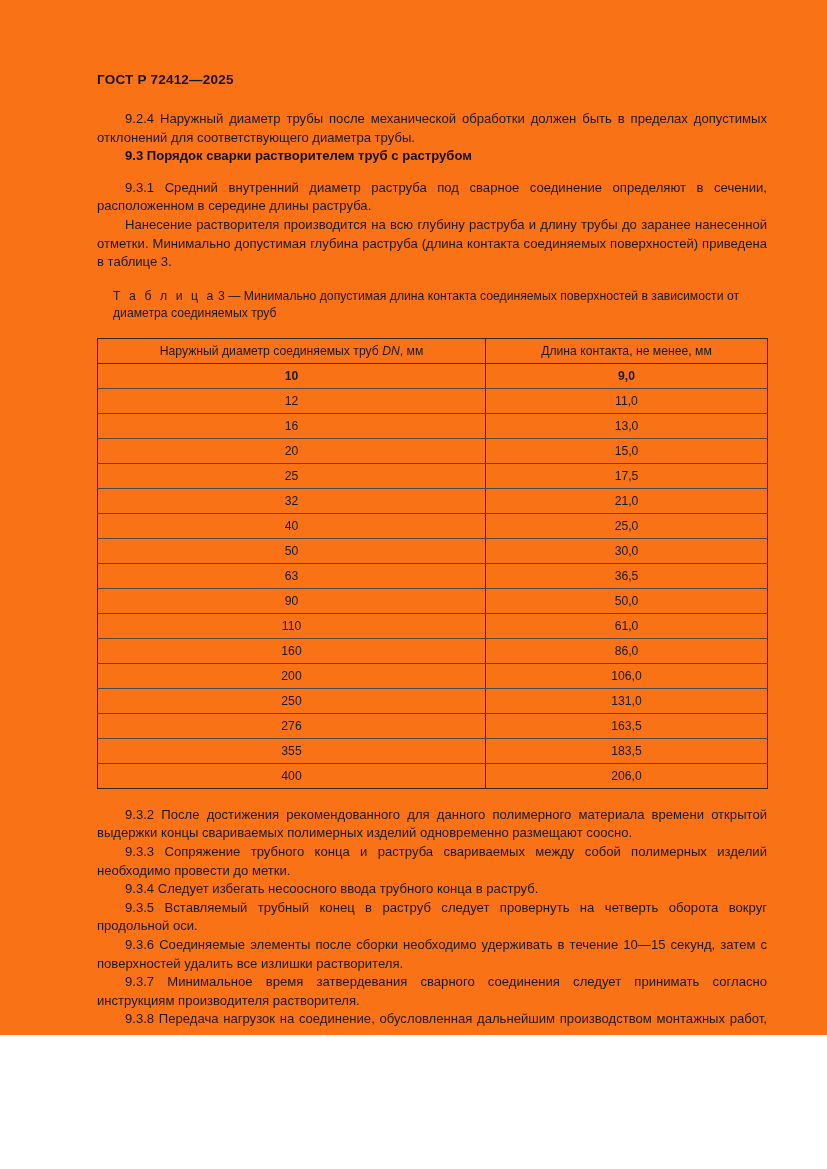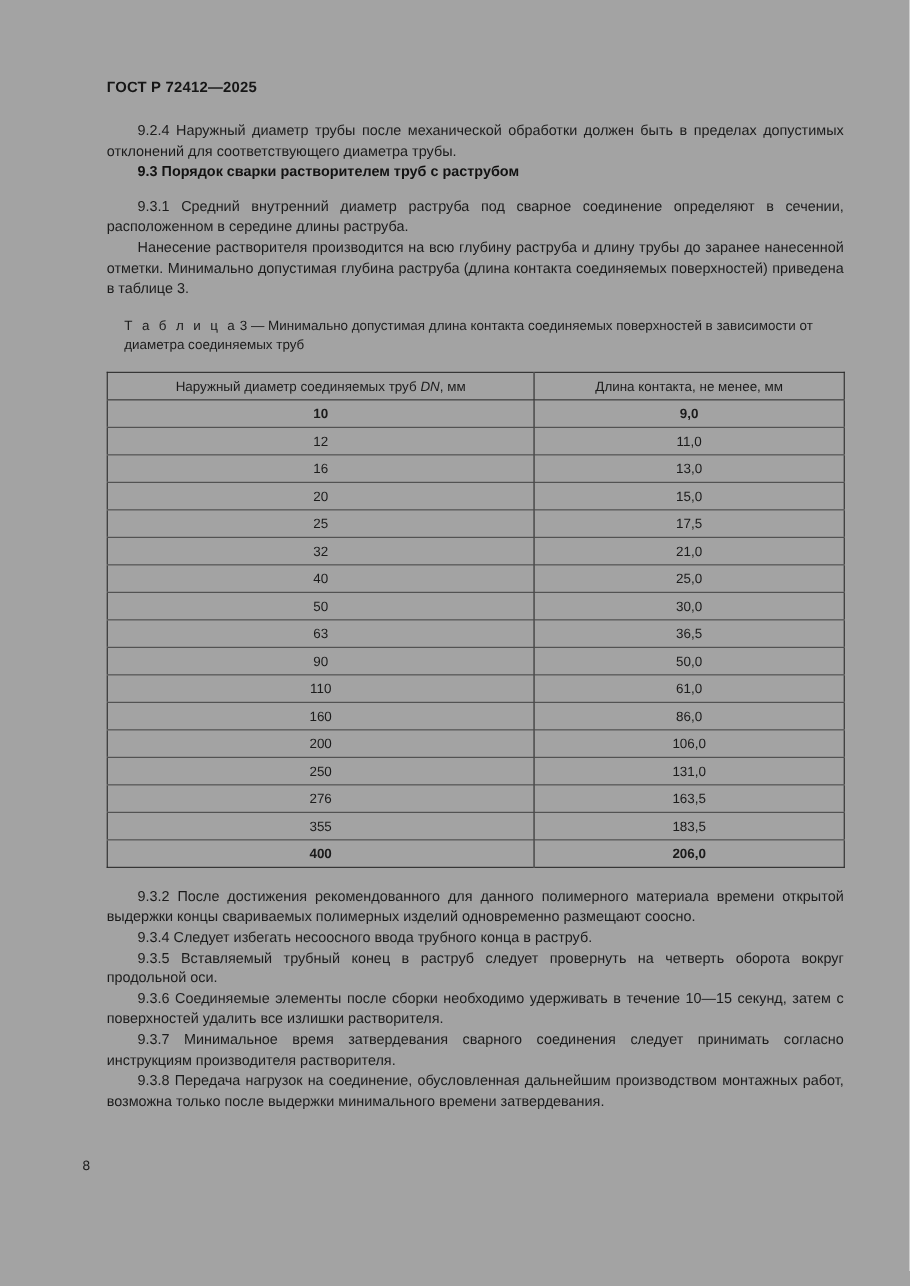--- a/index.html
+++ b/index.html
@@ -8,23 +8,23 @@
     padding: 0;
     background: #ffffff;
   }
   body {
     font-family: "Liberation Sans", sans-serif;
     color: #1a1a1a;
   }
   .page {
     position: relative;
     width: 827px;
-    height: 1169px;
+    height: 1035px;
     margin: 0 auto;
-    background: #a3a3a3;
+    background: #f97316;
     overflow: hidden;
     box-sizing: border-box;
   }
 
   
   .doc-header {
     position: absolute;
     left: 97px;
     top: 72px;
     font-size: 13.5px;
@@ -113,21 +113,21 @@
   .data-table td {
     text-align: center;
     height: 25px;
     padding: 0 4px;
     border-right: 1.3px solid #2b2b2b;
     border-bottom: 1.05px solid #4a4a4a;
     box-sizing: border-box;
     vertical-align: middle;
   }
   .data-table td:last-child { border-right: none; }
-  .data-table tbody tr:last-child td { border-bottom: none; font-weight: bold; }
+  .data-table tbody tr:last-child td { border-bottom: none; }
 
   .dn-italic { font-style: italic; }
 
   .table-block { margin-top: 9px; }
 
   
   .after-table { margin-top: 17px; }
 
   
   .page-number {
@@ -241,20 +241,21 @@
             <tr>
               <td>400</td>
               <td>206,0</td>
             </tr>
           </tbody>
       </table>
     </div>
 
     <div class="after-table">
       <p class="para">9.3.2 После достижения рекомендованного для данного полимерного материала времени открытой выдержки концы свариваемых полимерных изделий одновременно размещают соосно.</p>
+      <p class="para">9.3.3 Сопряжение трубного конца и раструба свариваемых между собой полимерных изделий необходимо провести до метки.</p>
       <p class="para">9.3.4 Следует избегать несоосного ввода трубного конца в раструб.</p>
       <p class="para">9.3.5 Вставляемый трубный конец в раструб следует провернуть на четверть оборота вокруг продольной оси.</p>
       <p class="para">9.3.6 Соединяемые элементы после сборки необходимо удерживать в течение 10—15 секунд, затем с поверхностей удалить все излишки растворителя.</p>
       <p class="para">9.3.7 Минимальное время затвердевания сварного соединения следует принимать согласно инструкциям производителя растворителя.</p>
       <p class="para">9.3.8 Передача нагрузок на соединение, обусловленная дальнейшим производством монтажных работ, возможна только после выдержки минимального времени затвердевания.</p>
     </div>
 
   </div>
 
   <div class="page-number">8</div>

